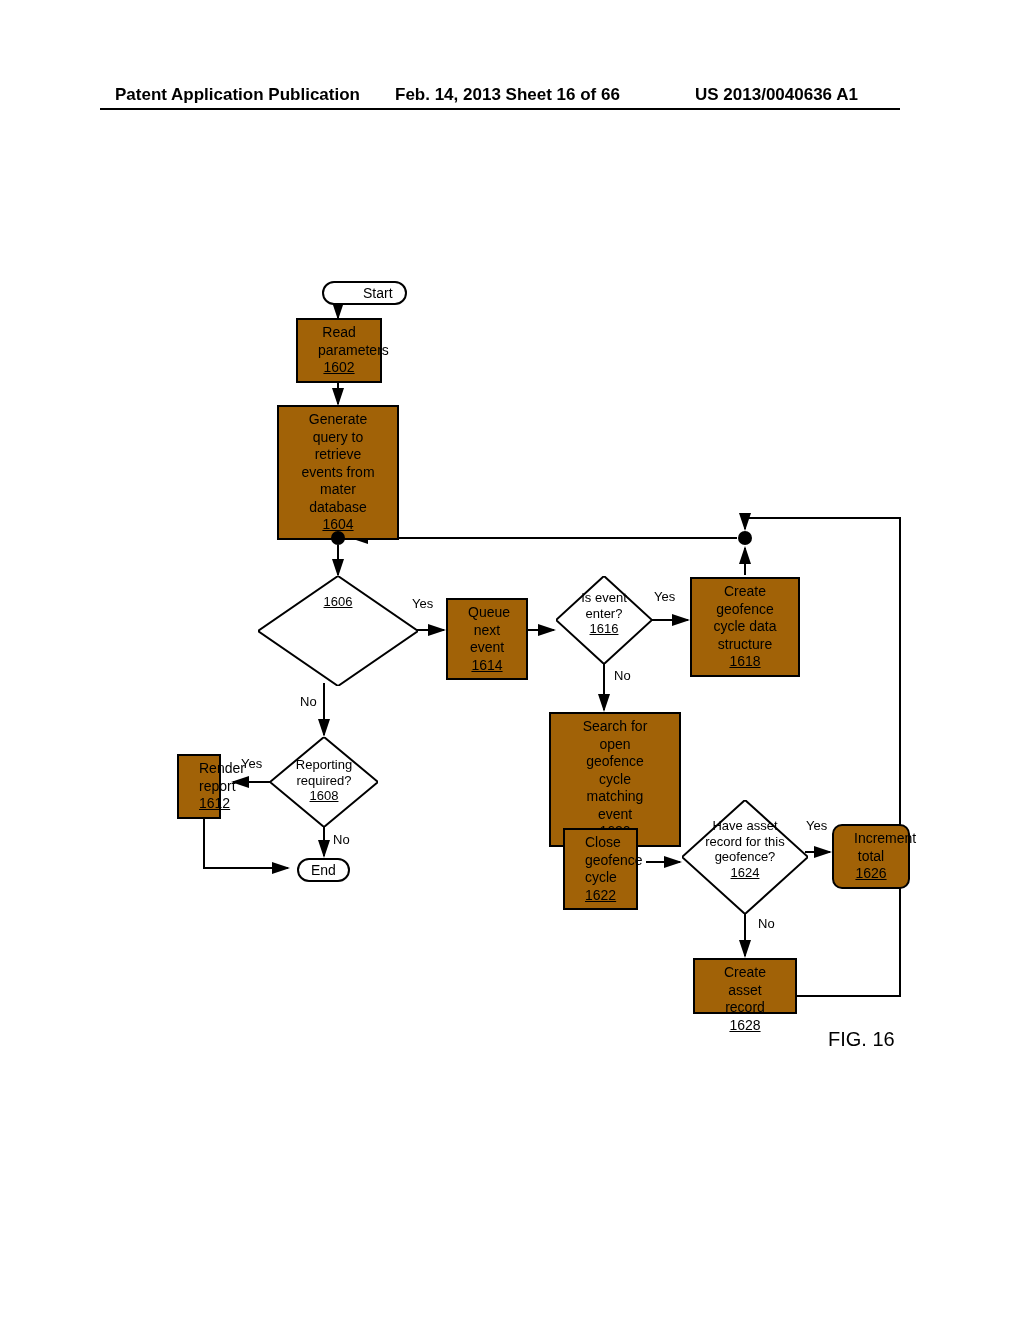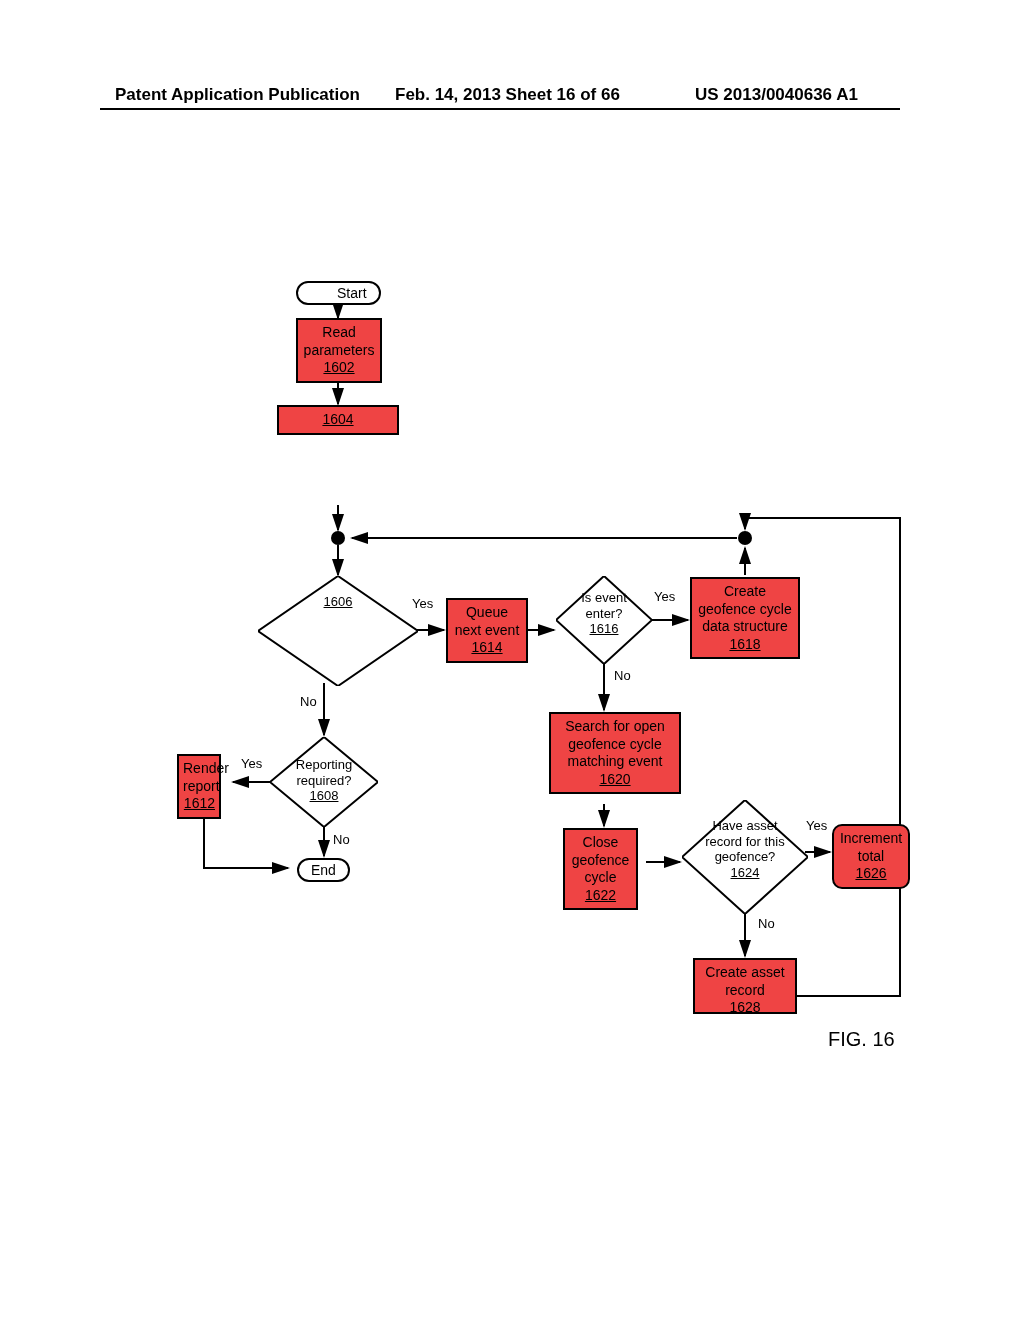--- a/index.html
+++ b/index.html
@@ -36,24 +36,24 @@
   position: absolute;
   top: 108px;
   left: 100px;
   width: 800px;
   border-top: 2px solid #000;
 }
 .box {
   position: absolute;
   border: 2px solid #000;
   text-align: center;
-  background: #ef4444;
+  background: #a16207;
   font-size: 14px;
   line-height: 1.25;
-  padding: 4px 4px;
+  padding: 4px 20px;
   box-sizing: border-box;
 }
 .box .ref {
   text-decoration: underline;
 }
 .terminator {
   position: absolute;
   border: 2px solid #000;
   border-radius: 18px;
   text-align: center;
@@ -155,28 +155,29 @@
 
   <line x1="324" y1="683" x2="324" y2="735" stroke="#000" stroke-width="2" marker-end="url(#arrow)"></line>
 
   <line x1="270" y1="782" x2="233" y2="782" stroke="#000" stroke-width="2" marker-end="url(#arrow)"></line>
 
   <line x1="324" y1="826" x2="324" y2="856" stroke="#000" stroke-width="2" marker-end="url(#arrow)"></line>
 
   <polyline points="204,814 204,868 288,868" fill="none" stroke="#000" stroke-width="2" marker-end="url(#arrow)"></polyline>
 </svg>
 
-<div class="terminator" style="left:296px; top:281px;padding-left:39px;">Start</div>
+<div class="terminator" style="left:322px; top:281px;padding-left:39px;">Start</div>
 
 <div class="box" style="left:296px; top:318px; width:86px;">
   <div>Read parameters</div>
   <div class="ref">1602</div>
 </div>
 
 <div class="box" style="left:277px; top:405px; width:122px;">
+  <div>Generate query to retrieve events from mater database</div>
   <div class="ref">1604</div>
 </div>
 
 <div class="junction" style="left:331px; top:531px;"></div>
 
 <div class="junction" style="left:738px; top:531px;"></div>
 
 <div class="diamond" style="left:258px; top:576px;">
   <svg width="160" height="110">
       <polygon points="80,0 160,55 80,110 0,55" fill="#fff" stroke="#000" stroke-width="2"></polygon>

